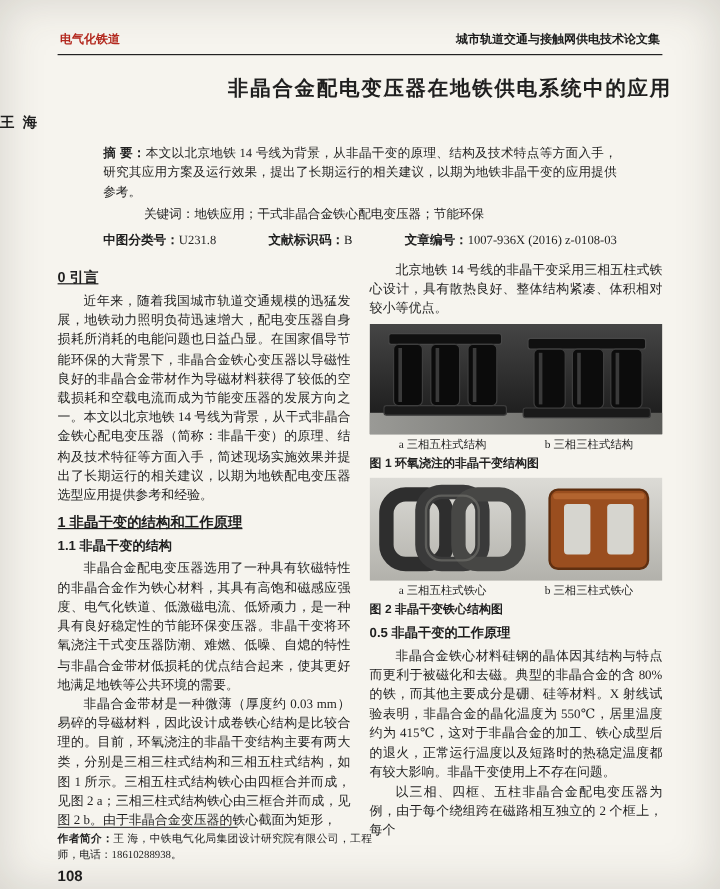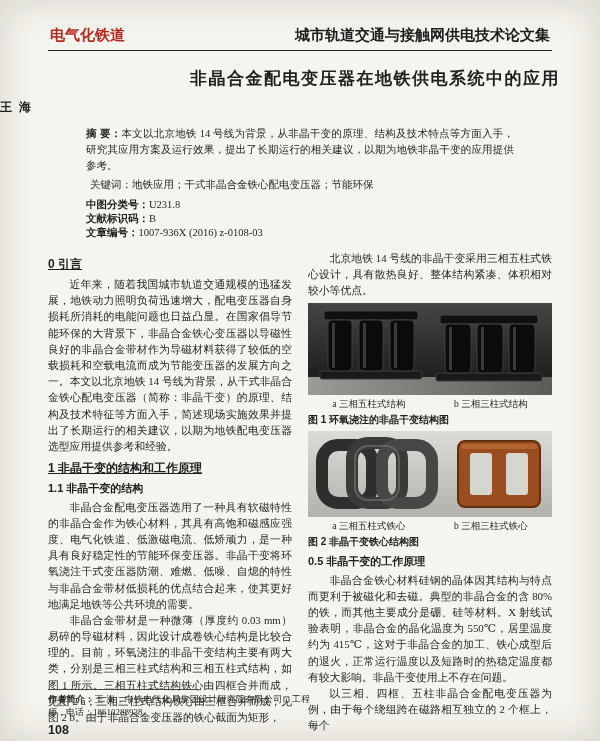--- a/index.html
+++ b/index.html
@@ -14,35 +14,35 @@
     width:600px;height:741px;
     background:#f6f4ee;
     color:#1f1f1f;
     box-sizing:border-box;
     box-shadow:inset 0 0 38px rgba(60,55,45,.18);
   }
   .running-head{
     display:flex;justify-content:space-between;align-items:flex-end;
     padding:26px 50px 5px 50px;
     font-family:"Liberation Sans","DejaVu Sans",sans-serif;
-    font-size:15px;font-weight:bold;
+    font-size:10px;font-weight:bold;
   }
   .running-head .jl{color:#b3291f;}
   .running-head .pr{color:#1c1c1c;}
   .head-rule{border-top:1.6px solid #222;margin:0 48px;}
   .title{
     margin:16px 40px 0;text-align:right;
     font-family:Liberation Mono, monospace;
     font-size:17px;font-weight:bold;letter-spacing:1.5px;
   }
   .author{margin-top:9px;text-align:left;font-size:12px;font-weight:bold;letter-spacing:2px;}
   .front{margin:10px 86px 0;font-size:10.5px;line-height:1.5;text-align:justify;}
   .front .label,.meta .label{font-weight:bold;font-family:"Liberation Sans","DejaVu Sans",sans-serif;}
-  .kwline{margin:4px 90px 0;font-size:10.5px;line-height:1.5;text-align:justify;font-family:Liberation Serif, serif;}
-  .meta{display:flex;margin:5px 86px 0;font-size:10.5px;flex-direction:column;}
+  .kwline{margin:4px 120px 0;font-size:10.5px;line-height:1.5;text-align:justify;font-family:Liberation Serif, serif;}
+  .meta{display:flex;justify-content:space-between;margin:5px 86px 0;font-size:10.5px;}
   .columns{display:flex;gap:16px;margin:10px 48px 0;}
   .col{flex:1;min-width:0;font-size:10.8px;line-height:1.5;text-align:justify;}
   .h-sec{
     font-family:"Liberation Sans","DejaVu Sans",sans-serif;
     font-weight:bold;font-size:12px;margin:5px 0 3px;text-align:left;text-indent:0;text-decoration:underline;
   }
   .h-sub{
     font-family:"Liberation Sans","DejaVu Sans",sans-serif;
     font-weight:bold;font-size:11px;margin:3px 0 2px;text-align:left;text-indent:0;
   }

